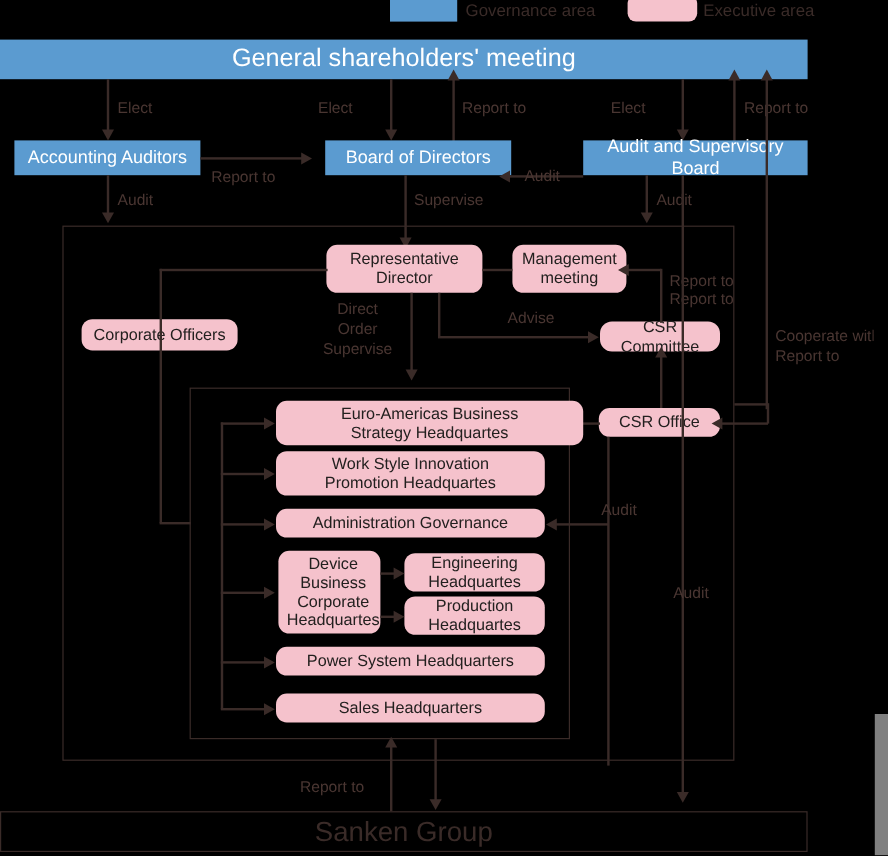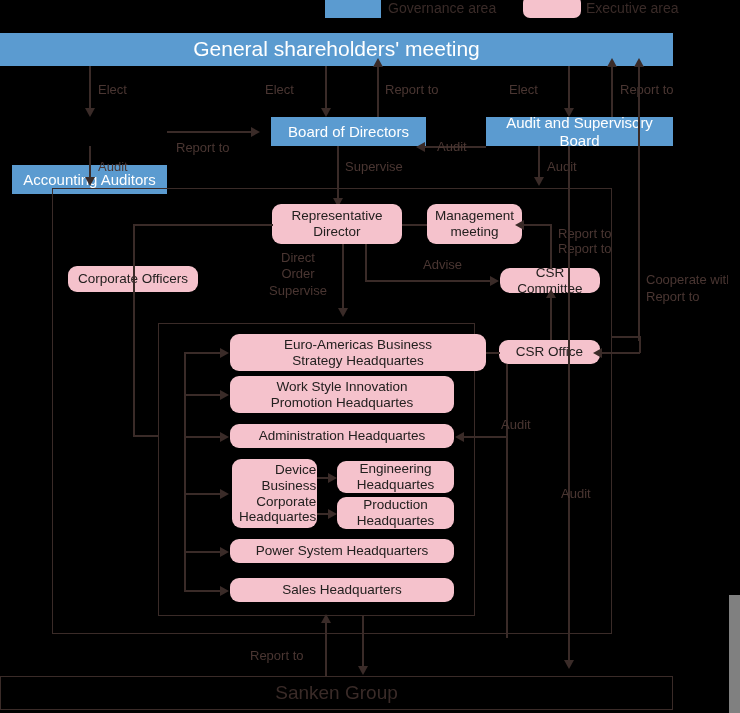--- a/index.html
+++ b/index.html
@@ -57,37 +57,37 @@
     display: flex;
     align-items: center;
     justify-content: center;
     text-align: center;
     font-size: 13.5px;
     line-height: 1.18;
     padding: 2px 5px;
   }
   .exec-box.left-align {
     justify-content: flex-start;
-    text-align: right;
+    text-align: center;
     padding-left: 7px;
   }
 
   
   .frame {
     border: 1.5px solid #3a2b28;
     background: transparent;
   }
   .group-bar {
     border: 1.5px solid #3a2b28;
     background: #000000;
     color: #3a2b28;
     display: flex;
     align-items: center;
     justify-content: center;
-    font-size: 19px;
+    font-size: 23px;
   }
 
   
   .ln-h { background: #3a2b28; height: 1.5px; }
   .ln-v { background: #3a2b28; width: 1.5px; }
 
   .arrow { width: 0; height: 0; }
   .arr-down {
     border-left: 5px solid transparent;
     border-right: 5px solid transparent;
@@ -152,21 +152,21 @@
   <div class="abs edge-label" style="left:385px; top:82px;">Report to</div>
 
   <div class="abs ln-v" style="left:568px; top:66px; height:44px;"></div>
   <div class="abs arrow arr-down" style="left:564px; top:108px;"></div>
   <div class="abs edge-label" style="left:509px; top:82px;">Elect</div>
 
   <div class="abs ln-v" style="left:611px; top:66px; height:52px;"></div>
   <div class="abs arrow arr-up" style="left:607px; top:58px;"></div>
   <div class="abs edge-label" style="left:620px; top:82px;">Report to</div>
 
-  <div class="abs gov-box" style="left:12px; top:117px; width:155px; height:29px;margin-top:48px;">Accounting Auditors</div>
+  <div class="abs gov-box" style="left:12px; top:117px; width:155px; height:29px;">Accounting Auditors</div>
 
   <div class="abs gov-box" style="left:271px; top:117px; width:155px; height:29px;">Board of Directors</div>
 
   <div class="abs gov-box" style="left:486px; top:117px; width:187px; height:29px;">Audit and Supervisory Board</div>
 
   <div class="abs ln-h" style="left:167px; top:131px; width:85px;"></div>
   <div class="abs arrow arr-right" style="left:251px; top:127px;"></div>
   <div class="abs edge-label" style="left:176px; top:140px;">Report to</div>
 
   <div class="abs ln-h" style="left:424px; top:146px; width:62px;"></div>
@@ -256,21 +256,21 @@
   <div class="abs exec-box" style="left:230px; top:334px; width:256px; height:37px; white-space:pre;">Euro-Americas Business
 Strategy Headquartes</div>
   <div class="abs ln-h" style="left:184px; top:352px; width:37px;"></div>
   <div class="abs arrow arr-right" style="left:220px; top:348px;"></div>
 
   <div class="abs exec-box" style="left:230px; top:376px; width:224px; height:37px; white-space:pre;">Work Style Innovation
 Promotion Headquartes</div>
   <div class="abs ln-h" style="left:184px; top:394px; width:37px;"></div>
   <div class="abs arrow arr-right" style="left:220px; top:390px;"></div>
 
-  <div class="abs exec-box" style="left:230px; top:424px; width:224px; height:24px;">Administration Headquartes</div>
+  <div class="abs exec-box" style="left:230px; top:424px; width:224px; height:24px;">Administration Governance</div>
   <div class="abs ln-h" style="left:184px; top:436px; width:37px;"></div>
   <div class="abs arrow arr-right" style="left:220px; top:432px;"></div>
 
   <div class="abs exec-box left-align" style="left:232px; top:459px; width:85px; height:69px; white-space:pre;">Device
 Business
 Corporate
 Headquartes</div>
   <div class="abs ln-h" style="left:184px; top:493px; width:37px;"></div>
   <div class="abs arrow arr-right" style="left:220px; top:489px;"></div>
 

